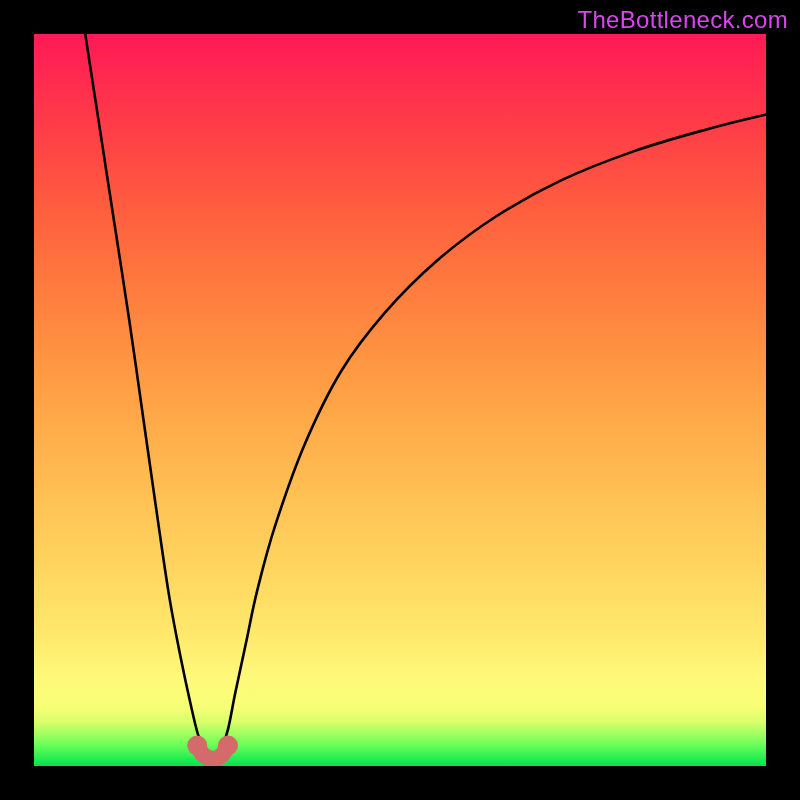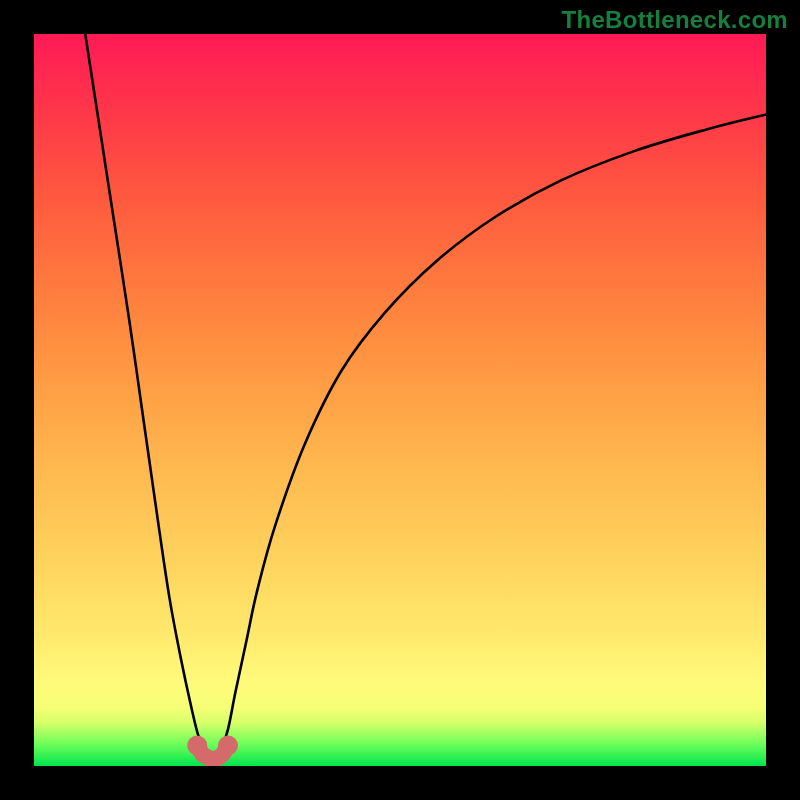--- a/index.html
+++ b/index.html
@@ -9,22 +9,22 @@
     width: 800px;
     height: 800px;
     background: #000;
   }
   .watermark {
     position: absolute;
     top: 6px;
     right: 12px;
     font-family: Arial, Helvetica, sans-serif;
     font-size: 24px;
-    font-weight: 700;
-    color: #15803d;
+    font-weight: 400;
+    color: #d946ef;
     letter-spacing: 0.3px;
     z-index: 10;
   }
   .plot-area {
     position: absolute;
     left: 34px;
     top: 34px;
     width: 732px;
     height: 732px;
     background: linear-gradient(to top,

